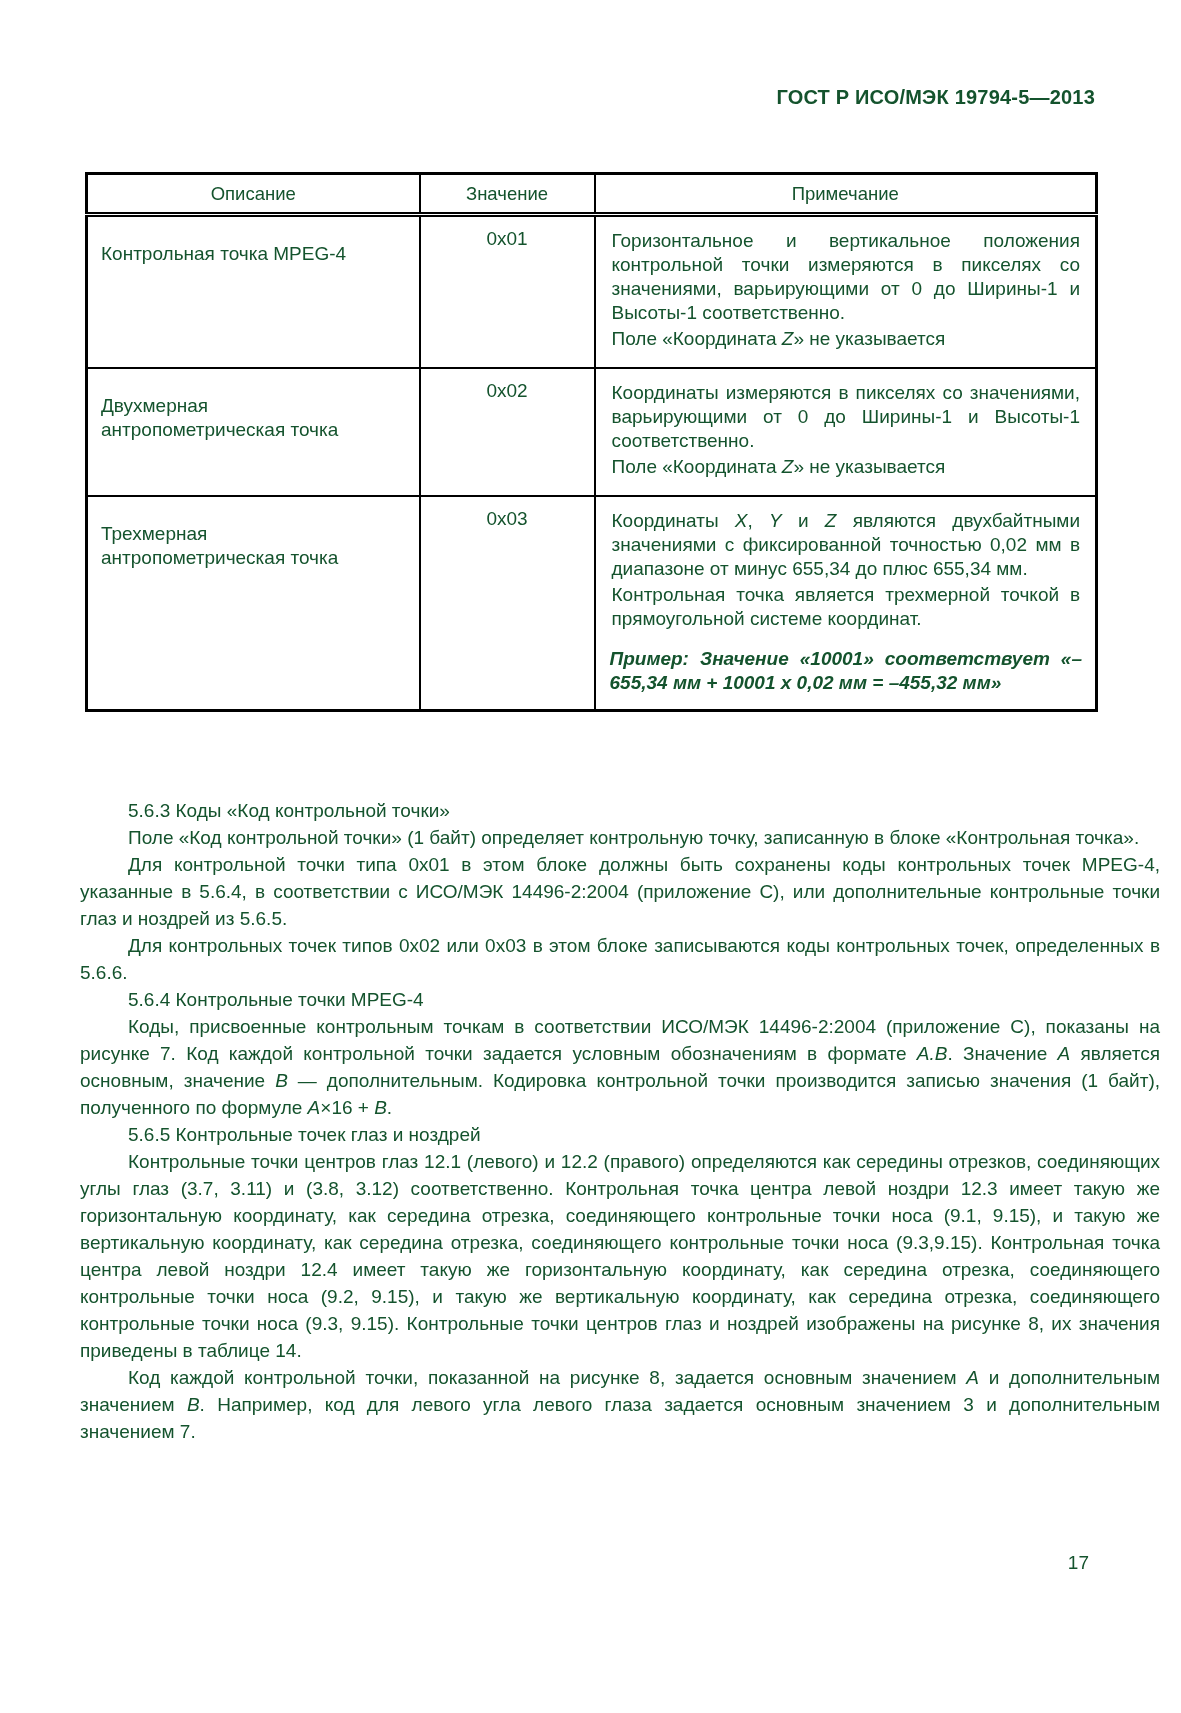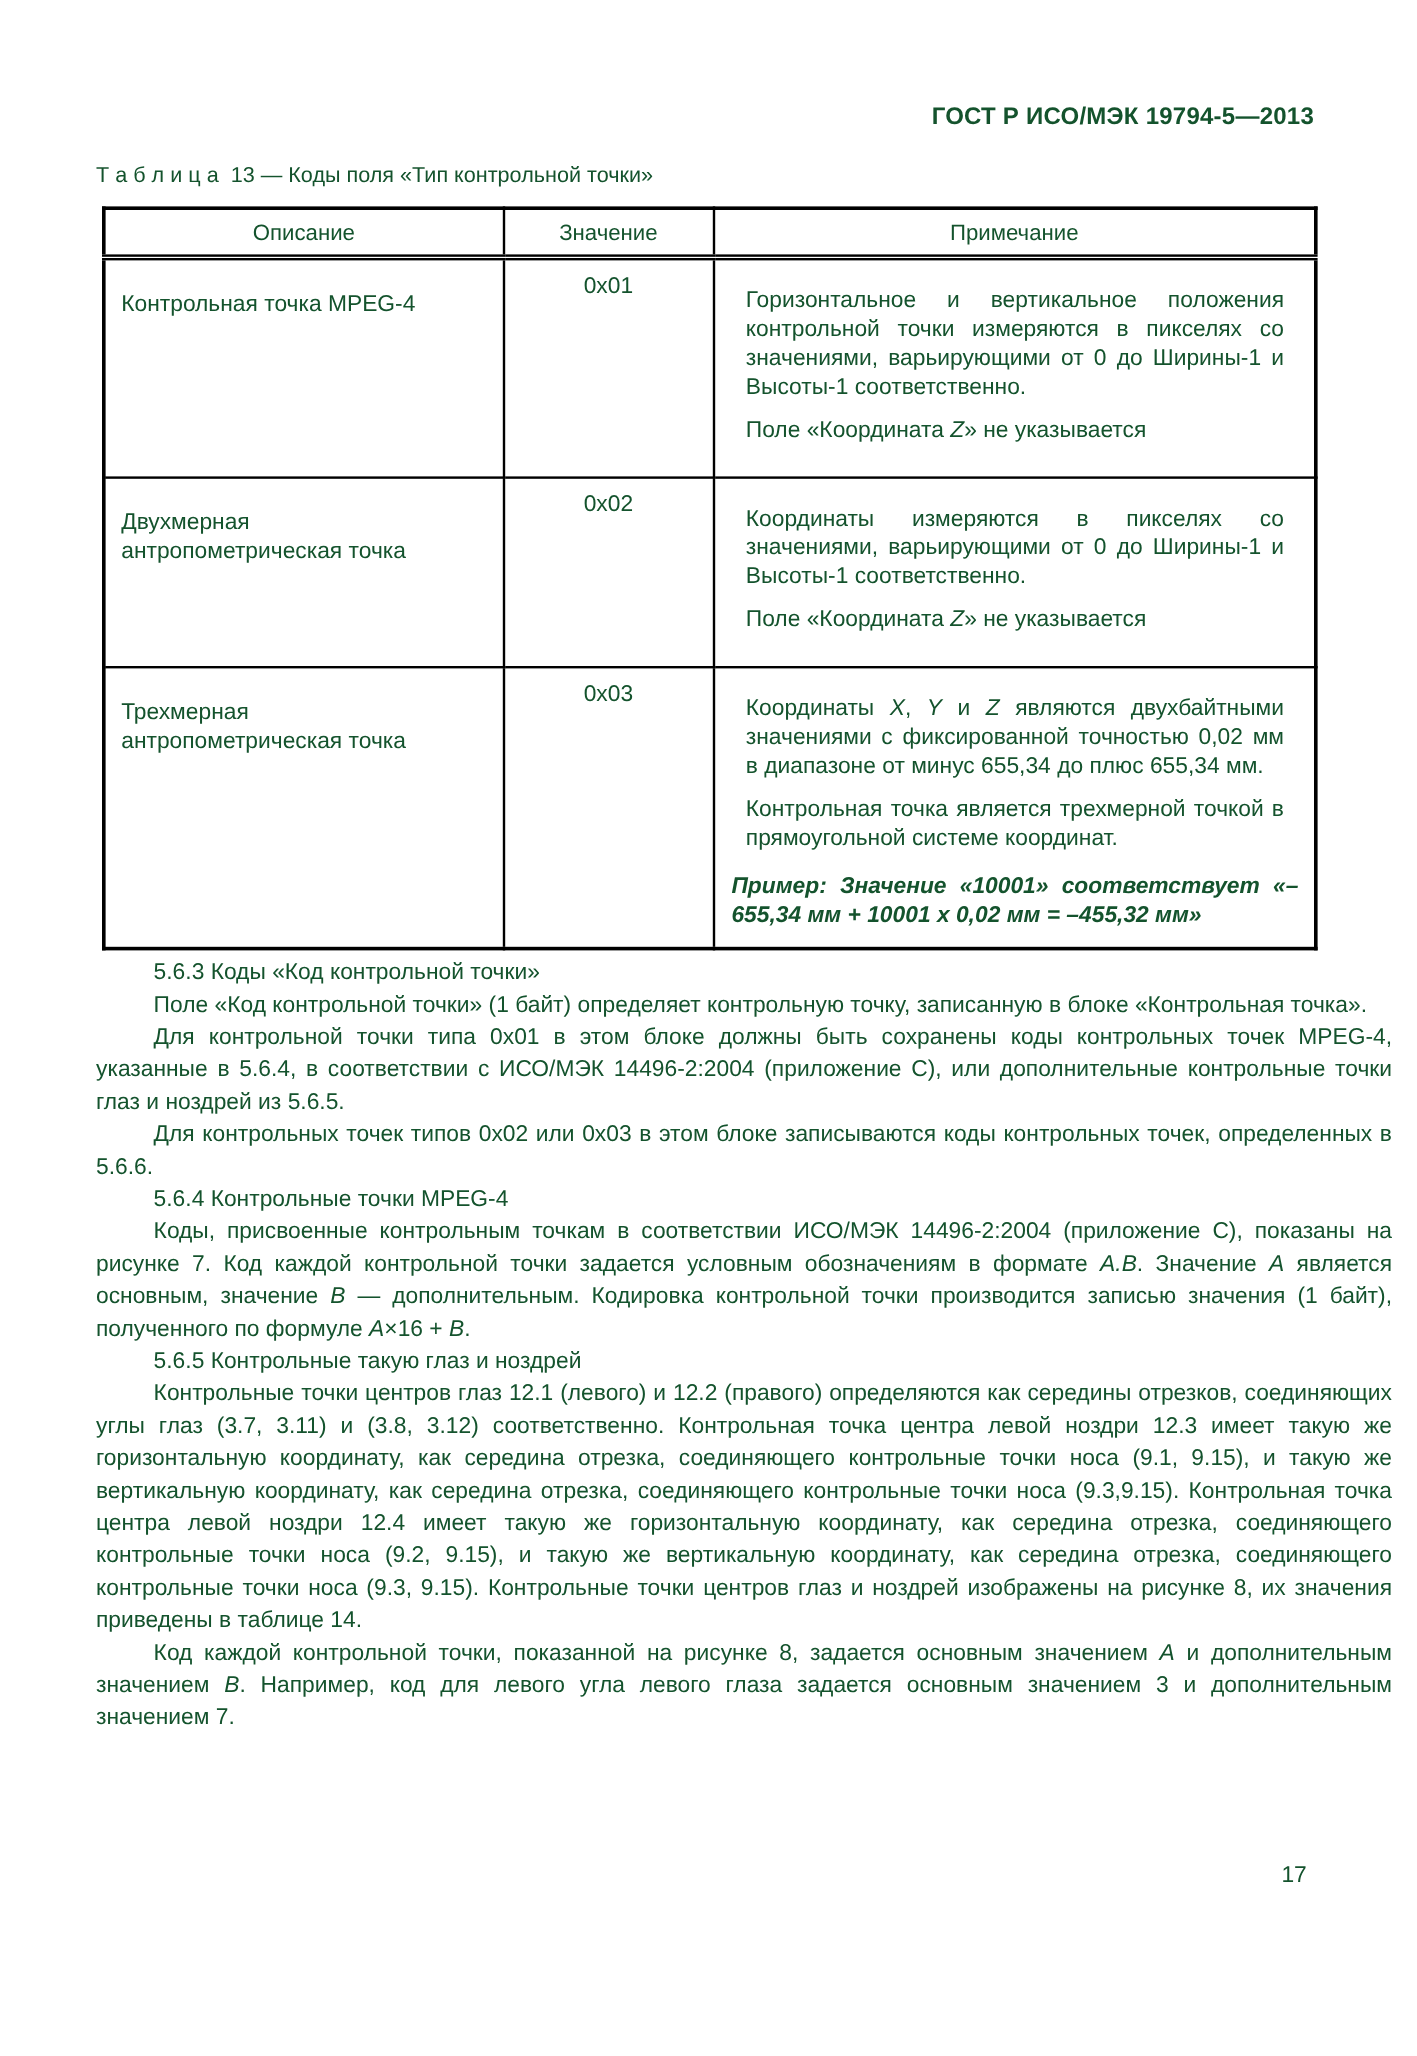--- a/index.html
+++ b/index.html
@@ -52,21 +52,21 @@
   }
   table.codes td {
     vertical-align: top;
     font-size: 19px;
     line-height: 24px;
   }
   td.td-desc { padding: 25px 12px 12px 13px; }
   td.td-desc div { white-space: nowrap; }
   td.td-val  { padding: 10px 4px 12px 4px; text-align: center; }
   td.td-note { padding: 10px 13px 14px 14px; }
-  .note-p { margin: 12px; text-align: justify; }
+  .note-p { margin: 2px; text-align: justify; }
   .note-example {
     margin: 16px 0 0 0;
     font-weight: bold;
     font-style: italic;
     text-align: justify;
   }
   td.td-note-dash { text-align: center; padding-top: 12px; }
   .body-text {
     position: absolute;
     top: 797px;
@@ -89,21 +89,20 @@
     font-size: 19px;
   }
 </style>
 </head>
 <body>
 
 <div class="page">
 
   <div class="doc-header">ГОСТ Р ИСО/МЭК 19794-5—2013</div>
 
-  <div class="table-caption">Т а б л и ц а  13 — Коды поля «Тип контрольной точки»</div>
 
   <table class="codes">
     <colgroup>
       <col style="width:333px">
       <col style="width:175px">
       <col style="width:502px">
     </colgroup>
     <thead>
       <tr>
         <th>Описание</th>
@@ -149,20 +148,20 @@
     </tbody>
   </table>
 
   <div class="body-text">
     <p class="para"><span>5.6.3 Коды «Код контрольной точки»</span></p>
     <p class="para"><span>Поле «Код контрольной точки» (1 байт) определяет контрольную точку, записанную в блоке «Контрольная точка».</span></p>
     <p class="para"><span>Для контрольной точки типа 0x01 в этом блоке должны быть сохранены коды контрольных точек MPEG-4, указанные в 5.6.4, в соответствии с ИСО/МЭК 14496-2:2004 (приложение С), или дополнительные контрольные точки глаз и ноздрей из 5.6.5.</span></p>
     <p class="para"><span>Для контрольных точек типов 0x02 или 0x03 в этом блоке записываются коды контрольных точек, определенных в 5.6.6.</span></p>
     <p class="para"><span>5.6.4 Контрольные точки MPEG-4</span></p>
     <p class="para"><span>Коды, присвоенные контрольным точкам в соответствии ИСО/МЭК 14496-2:2004 (приложение С), показаны на рисунке 7. Код каждой контрольной точки задается условным обозначениям в формате </span><span style="font-style: italic;">А.В</span><span>. Значение </span><span style="font-style: italic;">А</span><span> является основным, значение </span><span style="font-style: italic;">В</span><span> — дополнительным. Кодировка контрольной точки производится записью значения (1 байт), полученного по формуле </span><span style="font-style: italic;">А</span><span>×16 + </span><span style="font-style: italic;">В</span><span>.</span></p>
-    <p class="para"><span>5.6.5 Контрольные такую глаз и ноздрей</span></p>
+    <p class="para"><span>5.6.5 Контрольные точек глаз и ноздрей</span></p>
     <p class="para"><span>Контрольные точки центров глаз 12.1 (левого) и 12.2 (правого) определяются как середины отрезков, соединяющих углы глаз (3.7, 3.11) и (3.8, 3.12) соответственно. Контрольная точка центра левой ноздри 12.3 имеет такую же горизонтальную координату, как середина отрезка, соединяющего контрольные точки носа (9.1, 9.15), и такую же вертикальную координату, как середина отрезка, соединяющего контрольные точки носа (9.3,9.15). Контрольная точка центра левой ноздри 12.4 имеет такую же горизонтальную координату, как середина отрезка, соединяющего контрольные точки носа (9.2, 9.15), и такую же вертикальную координату, как середина отрезка, соединяющего контрольные точки носа (9.3, 9.15). Контрольные точки центров глаз и ноздрей изображены на рисунке 8, их значения приведены в таблице 14.</span></p>
     <p class="para"><span>Код каждой контрольной точки, показанной на рисунке 8, задается основным значением </span><span style="font-style: italic;">А</span><span> и дополнительным значением </span><span style="font-style: italic;">В</span><span>. Например, код для левого угла левого глаза задается основным значением 3 и дополнительным значением 7.</span></p>
   </div>
 
   <div class="page-number">17</div>
 
 </div>
 
 </body></html>

